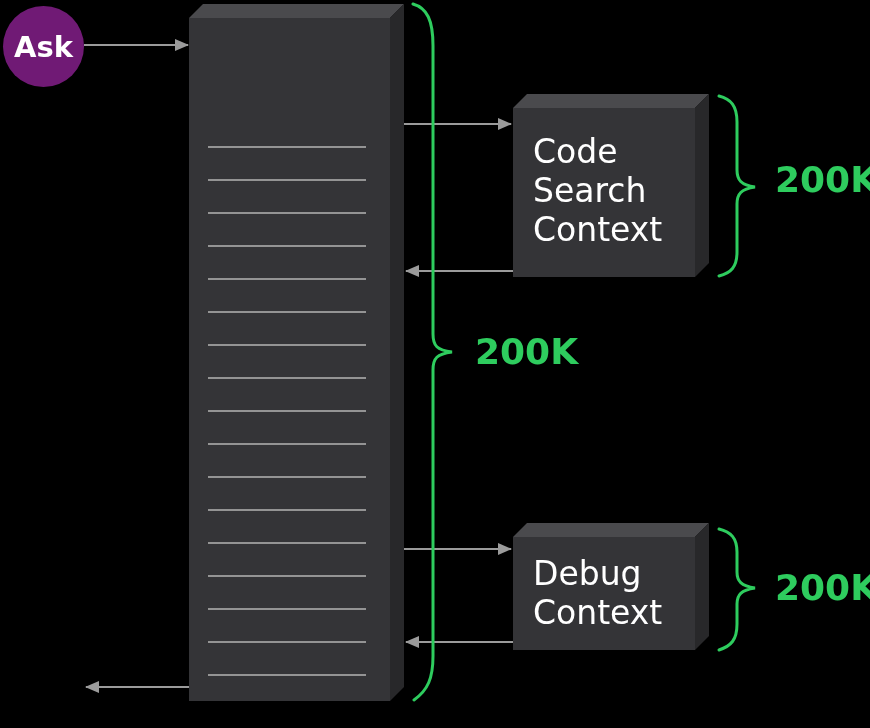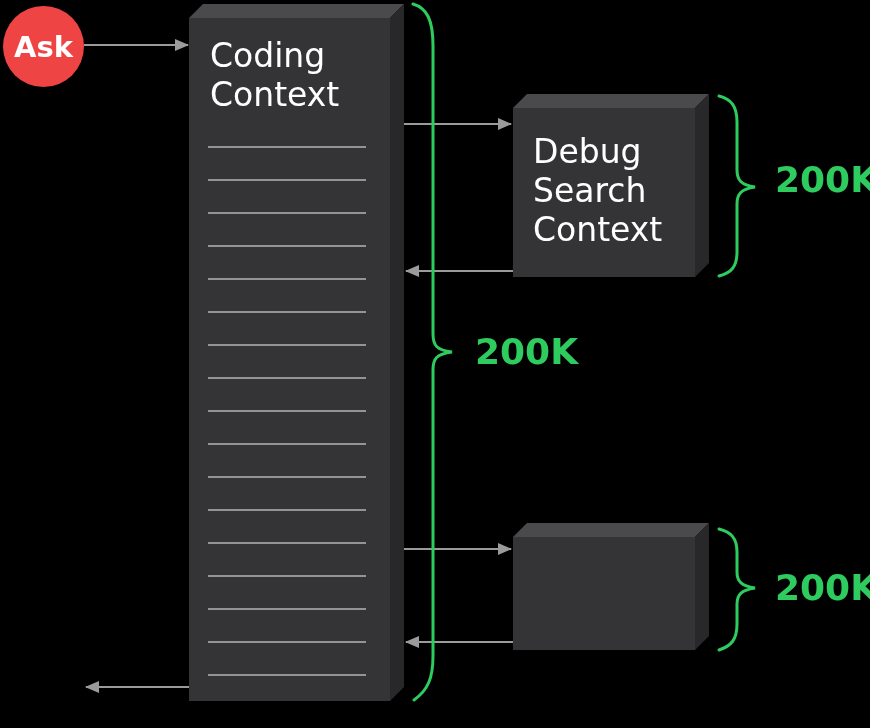--- a/index.html
+++ b/index.html
@@ -34,21 +34,21 @@
   #label-search{left:533px;top:132px;width:140px;}
   #label-debug{left:533px;top:554px;width:140px;}
   
   .ruled-lines{
     position:absolute;left:208px;top:146px;width:158px;
     display:flex;flex-direction:column;gap:31px;
   }
   .rline{height:2px;background:#949494;}
   
   .node-circle{
-    position:absolute;border-radius:50%;background:#ef4444;color:#fff;
+    position:absolute;border-radius:50%;background:#701a75;color:#fff;
     display:flex;align-items:center;justify-content:center;
     font-size:29px;font-weight:700;
   }
   #circle-ask{left:3px;top:6px;width:81px;height:81px;}
   #circle-end{left:6px;top:649px;width:79px;height:79px;}
   
   .capacity{
     position:absolute;color:#2ecc5e;font-size:36px;font-weight:700;line-height:40px;
   }
   #capacity-center{left:475px;top:332px;}
@@ -93,22 +93,22 @@
       <div class="rline"></div>
       <div class="rline"></div>
       <div class="rline"></div>
       <div class="rline"></div>
       <div class="rline"></div>
       <div class="rline"></div>
       <div class="rline"></div>
       <div class="rline"></div>
     </div>
 
-  <div class="node-label" id="label-coding">Coding Context</div>
-  <div class="node-label" id="label-search">Debug Search Context</div>
+  <div class="node-label" id="label-search">Code Search Context</div>
+  <div class="node-label" id="label-debug">Debug Context</div>
 
   <div class="node-circle" id="circle-ask">
     <span>Ask</span>
   </div>
 
   <div class="capacity" id="capacity-center">200K</div>
   <div class="capacity" id="capacity-search">200K</div>
   <div class="capacity" id="capacity-debug">200K</div>
 
   <svg class="overlay" width="870" height="728" viewBox="0 0 870 728">

